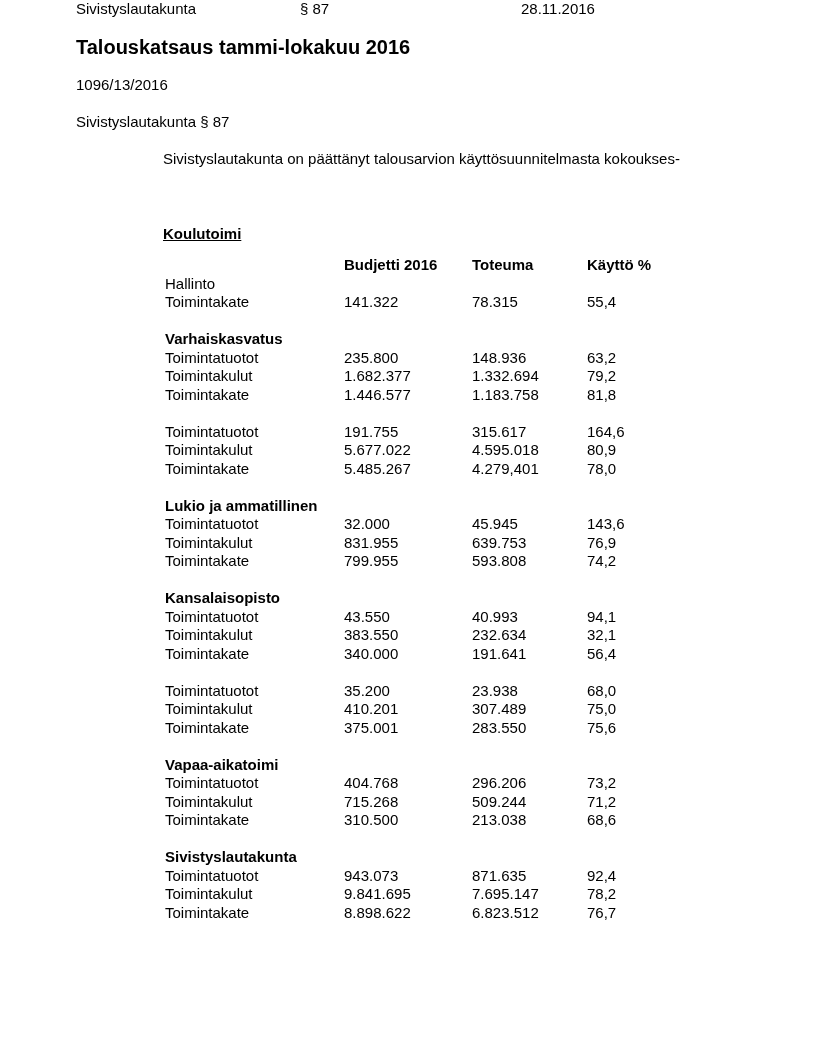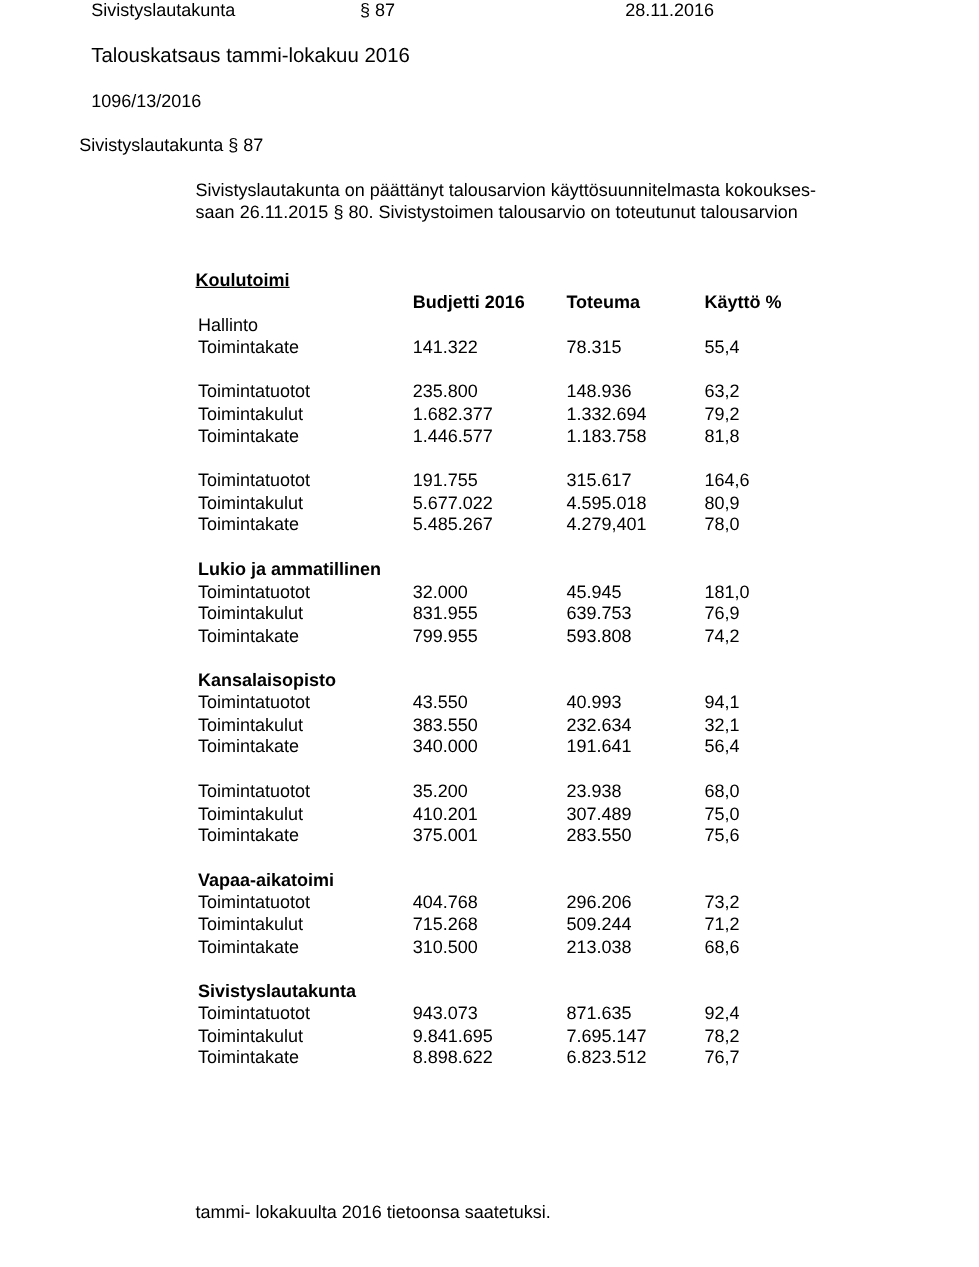--- a/index.html
+++ b/index.html
@@ -1,49 +1,48 @@
 <!DOCTYPE html>
 <html><head>
 <meta charset="utf-8">
 <style>
   html, body { margin:0; padding:0; background:#ffffff; }
   body { width:816px; height:1056px; position:relative; overflow:hidden;
          font-family:"Liberation Sans", sans-serif; color:#000; font-size:15px; }
   .abs { position:absolute; white-space:nowrap; line-height:18px; }
   .hdr { top:0px; }
-  .title { top:37px; left:76px; font-size:17px; font-weight:normal; line-height:20px; }
+  .title { top:37px; left:76px; font-size:20px; font-weight:bold; line-height:20px; }
   .para { position:absolute; left:163px; top:149px; width:560px; line-height:19px; font-size:15px; }
   .para div { white-space:nowrap; }
   .section-title { position:absolute; left:163px; top:225px; font-weight:bold; text-decoration:underline; line-height:18px; }
-  .table { position:absolute; left:165px; top:244px; width:560px; }
+  .table { position:absolute; left:165px; top:256px; width:560px; }
   .row { position:relative; height:18.5px; line-height:18.5px; }
   .row span { position:absolute; top:0; white-space:nowrap; }
   .c0 { left:0; }
   .c1 { left:179px; }
   .c2 { left:307px; }
   .c3 { left:422px; }
   .bold { font-weight:bold; }
   .gap { height:18.5px; }
   .footer { position:absolute; left:163px; top:1001px; line-height:19px; width:600px; }
   .footer .lbl { font-weight:bold; text-decoration:underline; }
 </style>
 </head>
 <body>
 
 <div class="abs hdr" style="left:76px;">Sivistyslautakunta</div>
 <div class="abs hdr" style="left:300px;">§ 87</div>
 <div class="abs hdr" style="left:521px;">28.11.2016</div>
 
 <div class="abs title">Talouskatsaus tammi-lokakuu 2016</div>
 <div class="abs" style="left:76px; top:76px;">1096/13/2016</div>
-<div class="abs" style="left:66px; top:113px;">Sivistyslautakunta § 87</div>
+<div class="abs" style="left:76px; top:113px;">Sivistyslautakunta § 87</div>
 
 <div class="para">
   <div>Sivistyslautakunta on päättänyt talousarvion käyttösuunnitelmasta kokoukses-</div>
-  <div>saan 26.11.2015 § 80. Sivistystoimen talousarvio on toteutunut talousarvion</div>
 </div>
 
 <div class="section-title">Koulutoimi</div>
 
 <div class="table">
 
   <div class="row bold">
     <span class="c1">Budjetti 2016</span>
     <span class="c2">Toteuma</span>
     <span class="c3">Käyttö %</span>
@@ -53,20 +52,23 @@
     <span class="c0">Hallinto</span>
   </div>
   <div class="row">
     <span class="c0">Toimintakate</span>
     <span class="c1">141.322</span>
     <span class="c2">78.315</span>
     <span class="c3">55,4</span>
   </div>
   <div class="gap"></div>
 
+  <div class="row bold">
+    <span class="c0">Varhaiskasvatus</span>
+  </div>
   <div class="row">
     <span class="c0">Toimintatuotot</span>
     <span class="c1">235.800</span>
     <span class="c2">148.936</span>
     <span class="c3">63,2</span>
   </div>
   <div class="row">
     <span class="c0">Toimintakulut</span>
     <span class="c1">1.682.377</span>
     <span class="c2">1.332.694</span>
@@ -100,21 +102,21 @@
   </div>
   <div class="gap"></div>
 
   <div class="row bold">
     <span class="c0">Lukio ja ammatillinen</span>
   </div>
   <div class="row">
     <span class="c0">Toimintatuotot</span>
     <span class="c1">32.000</span>
     <span class="c2">45.945</span>
-    <span class="c3">181,0</span>
+    <span class="c3">143,6</span>
   </div>
   <div class="row">
     <span class="c0">Toimintakulut</span>
     <span class="c1">831.955</span>
     <span class="c2">639.753</span>
     <span class="c3">76,9</span>
   </div>
   <div class="row">
     <span class="c0">Toimintakate</span>
     <span class="c1">799.955</span>
@@ -206,14 +208,13 @@
   </div>
   <div class="row">
     <span class="c0">Toimintakate</span>
     <span class="c1">8.898.622</span>
     <span class="c2">6.823.512</span>
     <span class="c3">76,7</span>
   </div>
 </div>
 
 <div class="footer">
-  <div style="white-space:nowrap;">tammi- lokakuulta 2016 tietoonsa saatetuksi.</div>
 </div>
 
 </body></html>

